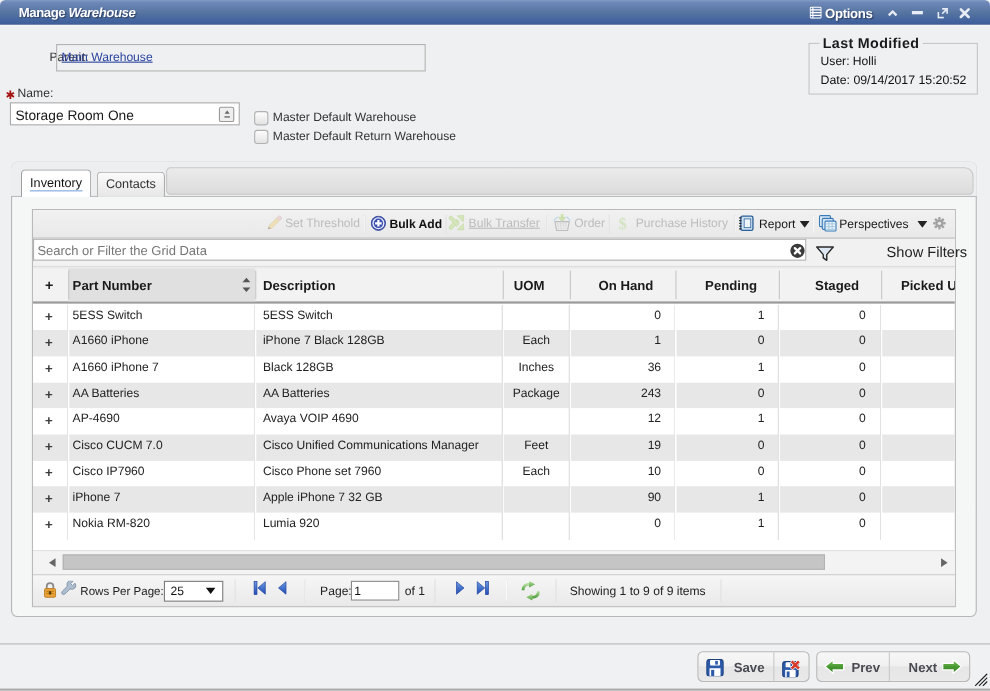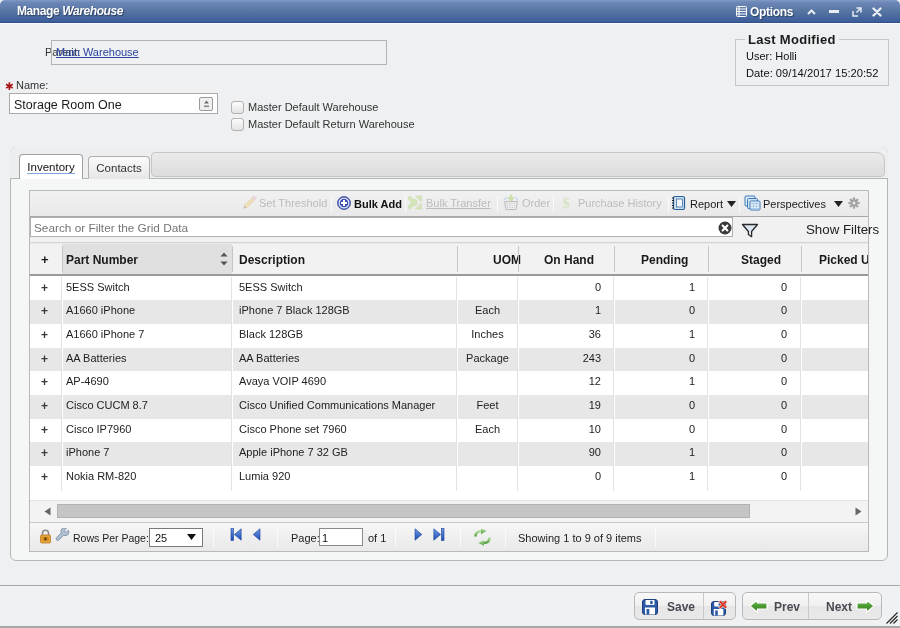--- a/index.html
+++ b/index.html
@@ -191,21 +191,21 @@
   <path d="M4.6 4.6 L9.4 9.4 M9.4 4.6 L4.6 9.4" stroke="#fff" stroke-width="2.1" stroke-linecap="round"></path>
 </svg>
 <svg class="abs" style="left:741px; top:223px;" width="18" height="15" viewBox="0 0 18 15">
   <path d="M1.5 1.5 H16.5 L10.6 8.5 V13.7 L7.4 11.5 V8.5 Z" fill="#dce7f2" stroke="#2a2a2a" stroke-width="1.3" stroke-linejoin="round"></path>
 </svg>
 
 <div id="ghead" class="abs" style="left:30px; top:243px; width:838px; height:33px; background:#f2f2f2; border-top:1px solid #e8e8e8; border-bottom:2px solid #9a9a9a;"></div>
 <div class="abs" style="left:62px; top:244px; width:170px; height:30px; background:#e0e0e0;"></div>
 <div class="abs hcell" style="left:66px;  top:253px;">Part Number</div>
 <div class="abs hcell" style="left:239px; top:253px;">Description</div>
-<div class="abs hcell" style="left:493px; top:253px;">UOM</div>
+<div class="abs hcell" style="left:467px; top:253px;">UOM</div>
 <div class="abs hcell" style="left:544px; top:253px;">On Hand</div>
 <div class="abs hcell" style="left:641px; top:253px;">Pending</div>
 <div class="abs hcell" style="left:741px; top:253px;">Staged</div>
 <div class="abs hcell" style="left:819px; top:253px; width:49px; overflow:hidden; white-space:nowrap;">Picked Up</div>
 <div class="abs hcell" style="left:41px; top:252px; font-size:13px;">+</div>
 <svg class="abs" style="left:219px; top:252px;" width="10" height="14" viewBox="0 0 10 14">
   <path d="M5 0.5 L8.6 4.6 H1.4 Z" fill="#555"></path>
   <path d="M5 13.5 L1.4 9.4 H8.6 Z" fill="#555"></path>
 </svg>
 
@@ -251,21 +251,21 @@
   <div class="abs cell" style="left:678px; top:75.1px; width:79px; text-align:right;">0</div>
   <div class="abs" style="left:0; top:94.8px; width:838px; height:23.7px;"></div>
   <div class="abs cell" style="left:11px; top:98.8px; font-size:12px; font-weight:bold; color:#3a3a3a;">+</div>
   <div class="abs cell" style="left:36px; top:98.8px;">AP-4690</div>
   <div class="abs cell" style="left:209px; top:98.8px;">Avaya VOIP 4690</div>
   <div class="abs cell" style="left:488px; top:98.8px; width:83px; text-align:right;">12</div>
   <div class="abs cell" style="left:584px; top:98.8px; width:81px; text-align:right;">1</div>
   <div class="abs cell" style="left:678px; top:98.8px; width:79px; text-align:right;">0</div>
   <div class="abs" style="left:0; top:118.5px; width:838px; height:23.7px; background:#e7e7e7;"></div>
   <div class="abs cell" style="left:11px; top:122.5px; font-size:12px; font-weight:bold; color:#3a3a3a;">+</div>
-  <div class="abs cell" style="left:36px; top:122.5px;">Cisco CUCM 8.7</div>
+  <div class="abs cell" style="left:36px; top:122.5px;">Cisco CUCM 7.0</div>
   <div class="abs cell" style="left:209px; top:122.5px;">Cisco Unified Communications Manager</div>
   <div class="abs cell" style="left:427px; top:122.5px; width:61px; text-align:center;">Feet</div>
   <div class="abs cell" style="left:488px; top:122.5px; width:83px; text-align:right;">19</div>
   <div class="abs cell" style="left:584px; top:122.5px; width:81px; text-align:right;">0</div>
   <div class="abs cell" style="left:678px; top:122.5px; width:79px; text-align:right;">0</div>
   <div class="abs" style="left:0; top:142.2px; width:838px; height:23.7px;"></div>
   <div class="abs cell" style="left:11px; top:146.2px; font-size:12px; font-weight:bold; color:#3a3a3a;">+</div>
   <div class="abs cell" style="left:36px; top:146.2px;">Cisco IP7960</div>
   <div class="abs cell" style="left:209px; top:146.2px;">Cisco Phone set 7960</div>
   <div class="abs cell" style="left:427px; top:146.2px; width:61px; text-align:center;">Each</div>

